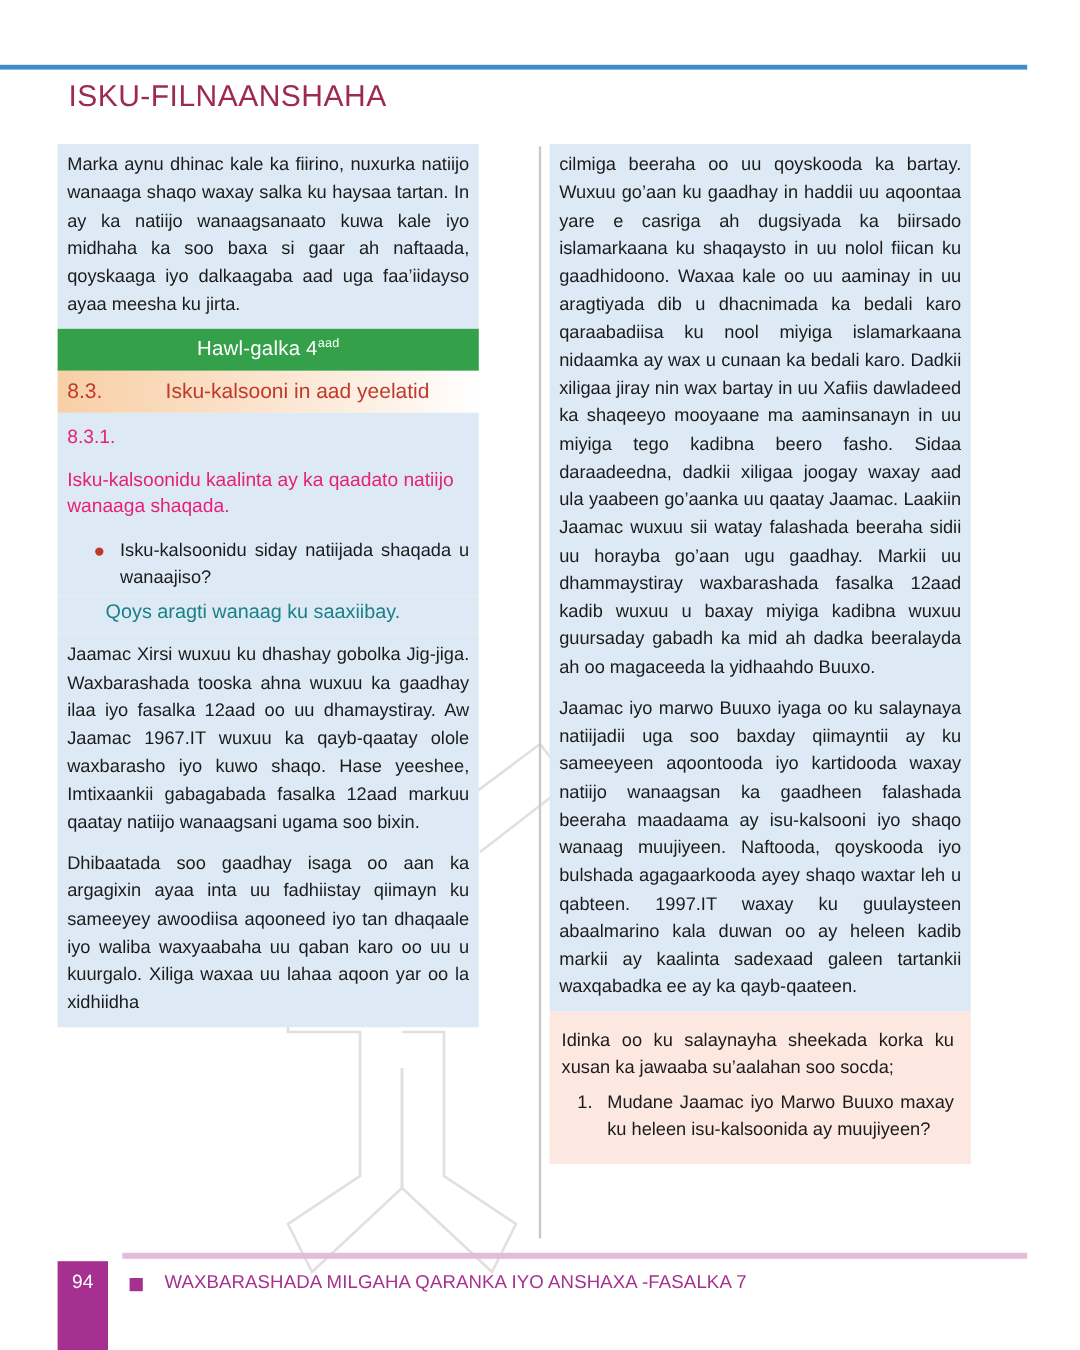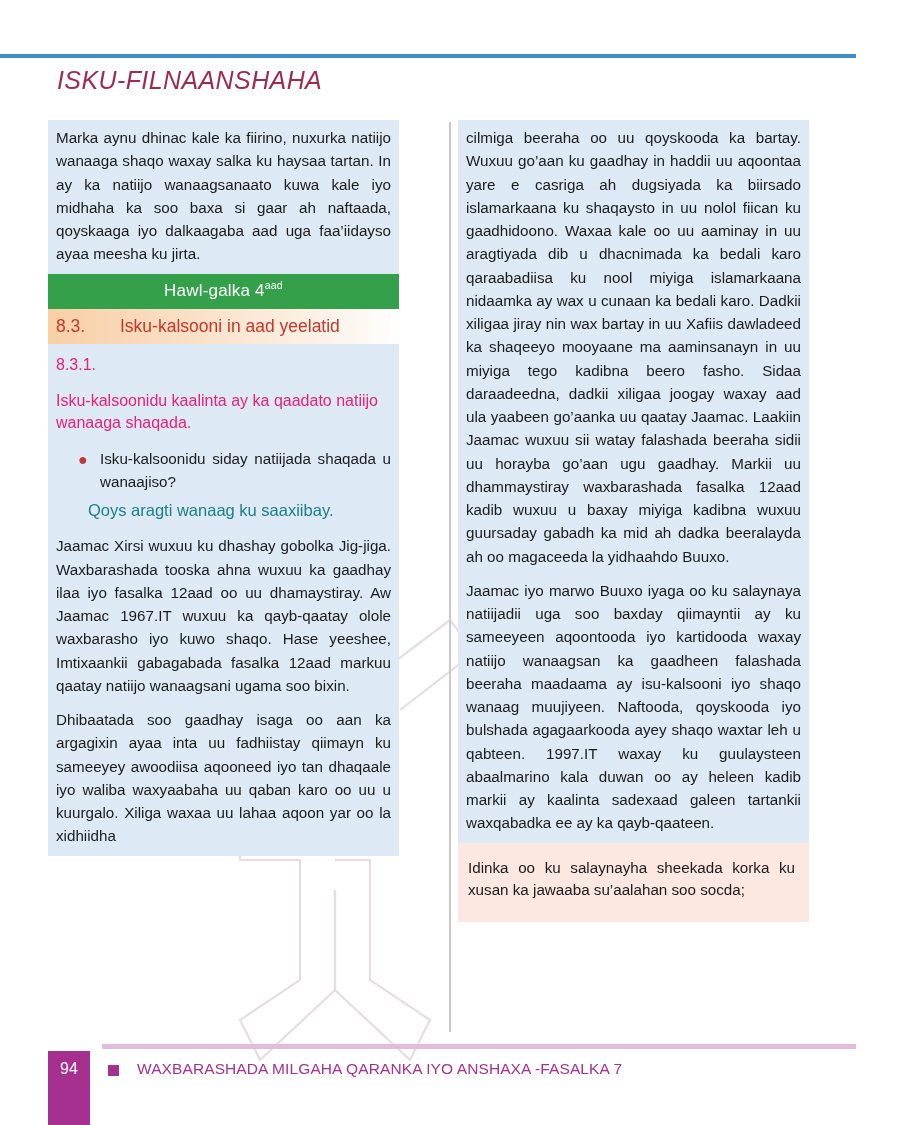--- a/index.html
+++ b/index.html
@@ -41,21 +41,20 @@
   
   .chapter-title {
     position: absolute;
     left: 57px;
     top: 66px;
     font-size: 25px;
     letter-spacing: 0.4px;
     color: #9e2b4e;
     font-weight: 400;
     z-index: 3;
-    font-style: italic;
   }
 
   
   .col {
     position: absolute;
     top: 120px;
     width: 351px;
     z-index: 3;
   }
   .col-left  { left: 48px;  }
@@ -132,21 +131,21 @@
     line-height: 1.5;
   }
 
   
   .sec-heading {
     background: linear-gradient(to right, #f8cfa6 0%, #fbe2ca 45%, #fdf3ea 80%, #ffffff 100%);
     color: #c0392b;
     font-size: 17.5px;
     padding: 7px 0 7px 8px;
     display: flex;
-    gap: 22px;
+    gap: 40px;
   }
   .sec-heading .num { min-width: 42px; }
 
   
   .subsec {
     background: #ddeaf6;
     display: flex;
     gap: 14px;
     padding: 10px 8px 6px 8px;
     color: #e5217a;
@@ -292,20 +291,23 @@
 <div class="col col-right">
 
   <div class="blue-block">
     <p>cilmiga beeraha oo uu qoyskooda ka bartay. Wuxuu go’aan ku gaadhay in haddii uu aqoontaa yare e casriga ah dugsiyada ka biirsado islamarkaana ku shaqaysto in uu nolol fiican ku gaadhidoono. Waxaa kale oo uu aaminay in uu aragtiyada dib u dhacnimada ka bedali karo qaraabadiisa ku nool miyiga islamarkaana nidaamka ay wax u cunaan ka bedali karo. Dadkii xiligaa jiray nin wax bartay in uu Xafiis dawladeed ka shaqeeyo mooyaane ma aaminsanayn in uu miyiga tego kadibna beero fasho. Sidaa daraadeedna, dadkii xiligaa joogay waxay aad ula yaabeen go’aanka uu qaatay Jaamac. Laakiin Jaamac wuxuu sii watay falashada beeraha sidii uu horayba go’aan ugu gaadhay. Markii uu dhammaystiray waxbarashada fasalka 12aad kadib wuxuu u baxay miyiga kadibna wuxuu guursaday gabadh ka mid ah dadka beeralayda ah oo magaceeda la yidhaahdo Buuxo.</p>
     <p>Jaamac iyo marwo Buuxo iyaga oo ku salaynaya natiijadii uga soo baxday qiimayntii ay ku sameeyeen aqoontooda iyo kartidooda waxay natiijo wanaagsan ka gaadheen falashada beeraha maadaama ay isu-kalsooni iyo shaqo wanaag muujiyeen. Naftooda, qoyskooda iyo bulshada agagaarkooda ayey shaqo waxtar leh u qabteen. 1997.IT waxay ku guulaysteen abaalmarino kala duwan oo ay heleen kadib markii ay kaalinta sadexaad galeen tartankii waxqabadka ee ay ka qayb-qaateen.</p>
   </div>
 
   <div class="activity">
     <div class="activity-body">
       <p>Idinka oo ku salaynayha sheekada korka ku xusan ka jawaaba su’aalahan soo socda;</p>
+      <ol class="tight">
+        <li>Mudane Jaamac iyo Marwo Buuxo maxay ku heleen isu-kalsoonida ay muujiyeen?</li>
+      </ol>
     </div>
   </div>
 
 </div>
 
 <div class="footer-rule"></div>
 <div class="page-tab">94</div>
 <div class="footer-bullet"></div>
 <div class="footer-text">WAXBARASHADA MILGAHA QARANKA IYO ANSHAXA -FASALKA  7</div>
 

